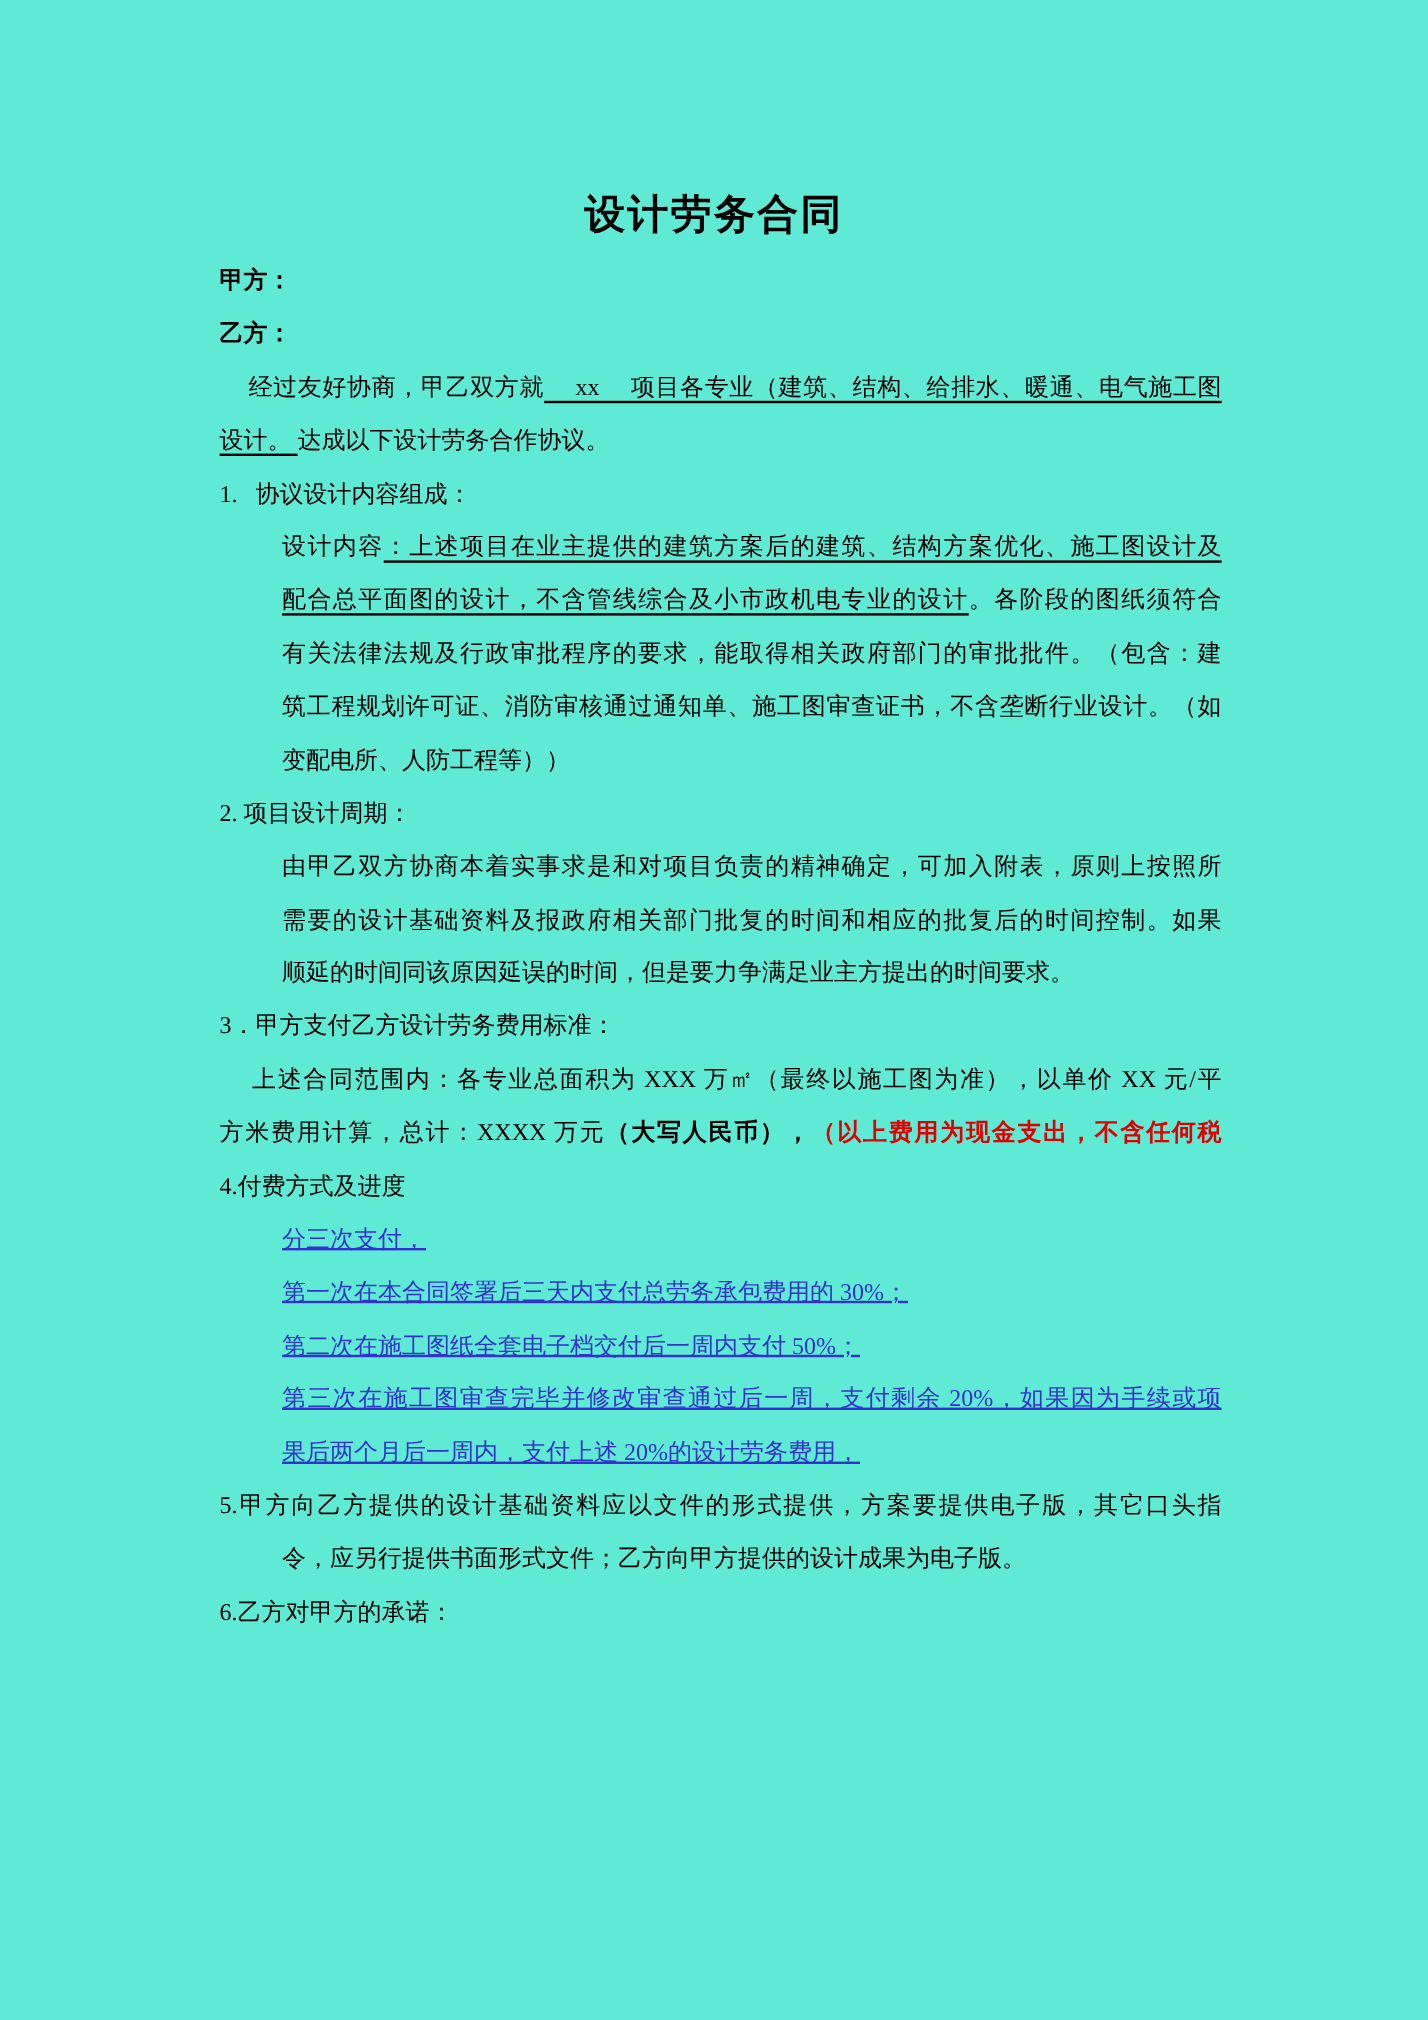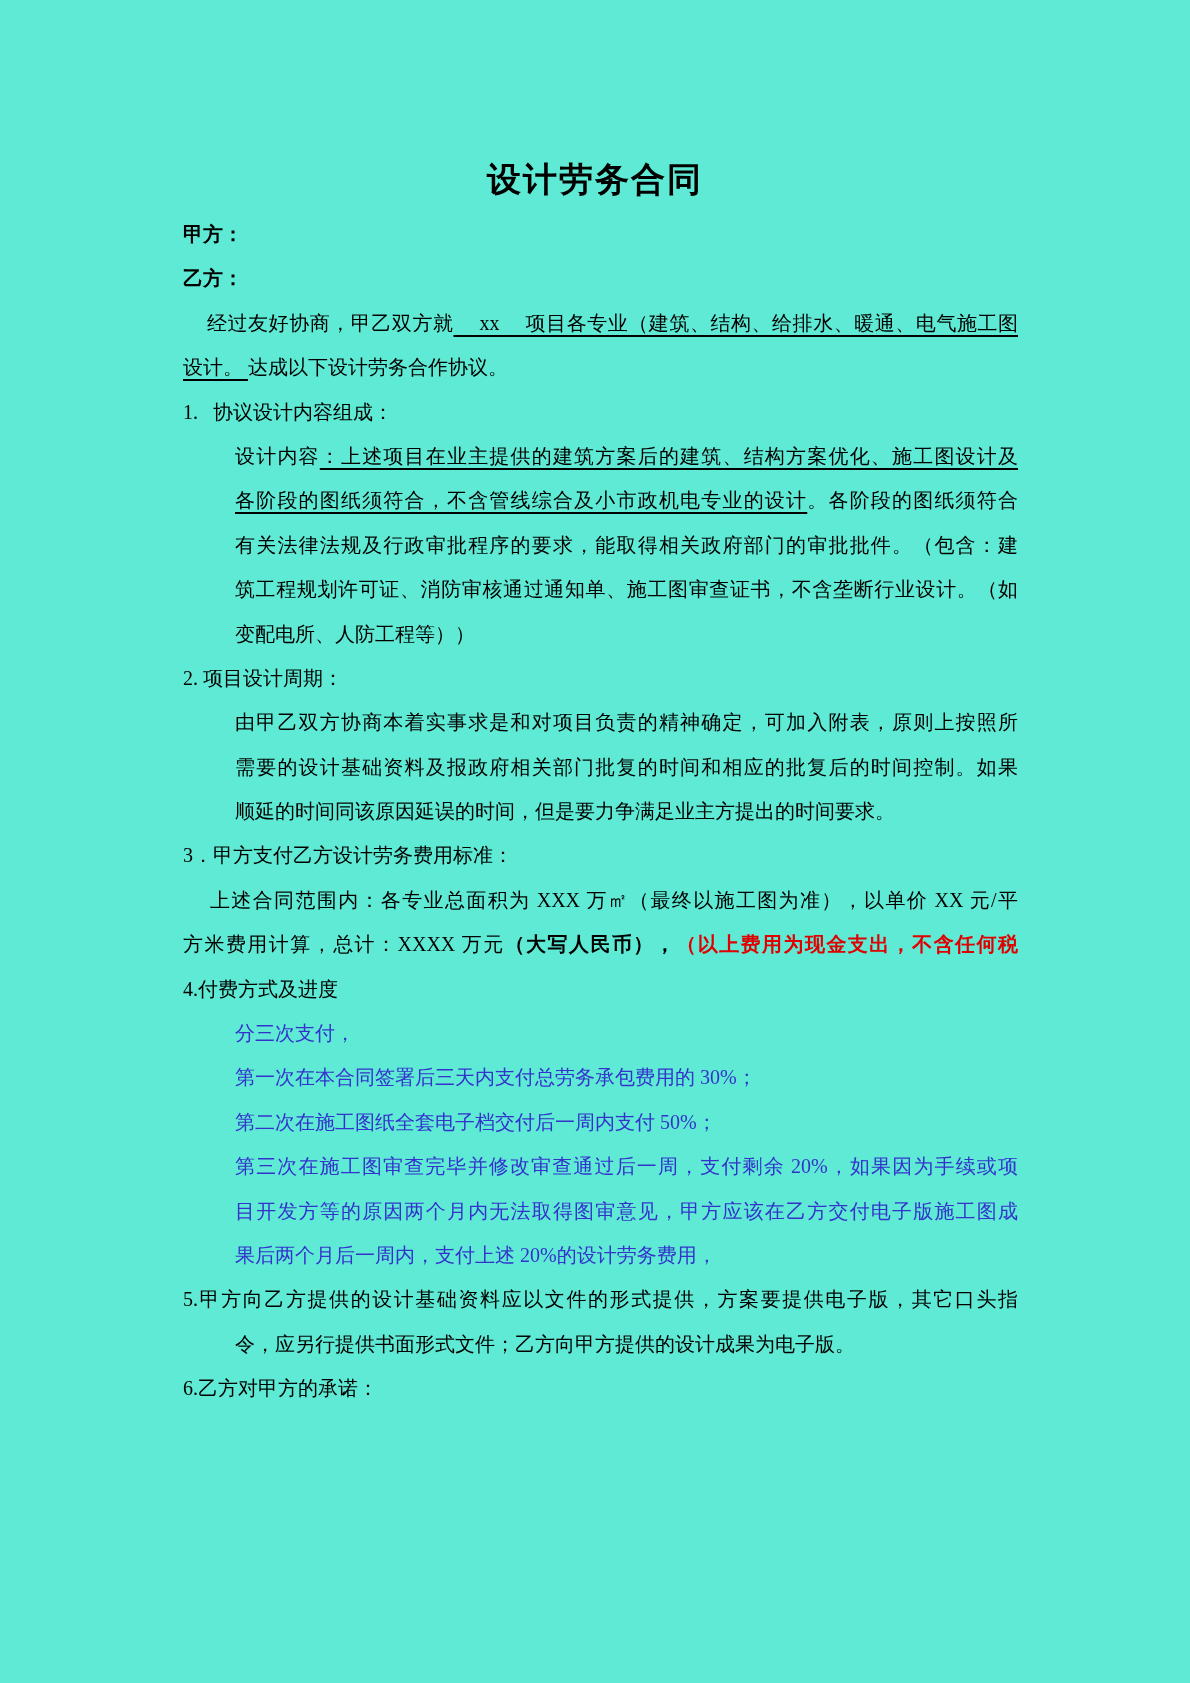--- a/index.html
+++ b/index.html
@@ -19,49 +19,48 @@
   }
   .line{height:44.4px;white-space:pre-wrap;overflow:visible;}
   .fill{text-align:justify;text-align-last:justify;}
   .ind-none{padding-left:0;}
   .ind-first{padding-left:24px;}
   .ind-body{padding-left:52px;}
   .ind-quote{padding-left:27px;}
   .seg-b{font-weight:bold;}
   .seg-u{text-decoration:underline;text-underline-offset:5px;text-decoration-thickness:1.5px;}
   .seg-rb{font-weight:bold;color:var(--red,#e00000);}
-  .seg-bl{color:var(--blue,#3333cc);}
+  .seg-bl{color:var(--blue,#3333cc);text-decoration:underline;}
 </style>
 </head>
 <body style="--red: #e00000; --blue: #3333cc;">
 
 <div class="page">
   <div class="doc-title">设计劳务合同</div>
   <div class="doc-body" id="doc-body">
       <div class="line ind-none"><span class="seg-b">甲方：</span></div>
       <div class="line ind-none"><span class="seg-b">乙方：</span></div>
       <div class="line ind-first fill"><span>经过友好协商，甲乙双方就</span><span class="seg-u">　 xx 　项目各专业（建筑、结构、给排水、暖通、电气施工图</span></div>
       <div class="line ind-none"><span class="seg-u">设计。 </span><span>达成以下设计劳务合作协议。</span></div>
       <div class="line ind-none"><span>1.   协议设计内容组成：</span></div>
       <div class="line ind-body fill"><span>设计内容</span><span class="seg-u">：上述项目在业主提供的建筑方案后的建筑、结构方案优化、施工图设计及</span></div>
-      <div class="line ind-body fill"><span class="seg-u">各阶段的图纸须符合，不含管线综合及小市政机电专业的设计</span><span>。各阶段的图纸须符合</span></div>
+      <div class="line ind-body fill"><span class="seg-u">配合总平面图的设计，不含管线综合及小市政机电专业的设计</span><span>。各阶段的图纸须符合</span></div>
       <div class="line ind-body fill"><span>有关法律法规及行政审批程序的要求，能取得相关政府部门的审批批件。（包含：建</span></div>
       <div class="line ind-body fill"><span>筑工程规划许可证、消防审核通过通知单、施工图审查证书，不含垄断行业设计。（如</span></div>
       <div class="line ind-body"><span>变配电所、人防工程等））</span></div>
       <div class="line ind-none"><span>2. 项目设计周期：</span></div>
       <div class="line ind-body fill"><span>由甲乙双方协商本着实事求是和对项目负责的精神确定，可加入附表，原则上按照所</span></div>
       <div class="line ind-body fill"><span>需要的设计基础资料及报政府相关部门批复的时间和相应的批复后的时间控制。如果</span></div>
       <div class="line ind-body"><span>顺延的时间同该原因延误的时间，但是要力争满足业主方提出的时间要求。</span></div>
       <div class="line ind-none"><span>3．甲方支付乙方设计劳务费用标准：</span></div>
       <div class="line ind-quote fill"><span>上述合同范围内：各专业总面积为 XXX 万㎡（最终以施工图为准），以单价 XX 元/平</span></div>
       <div class="line ind-none fill"><span>方米费用计算，总计：XXXX 万元</span><span class="seg-b">（大写人民币），</span><span class="seg-rb">（以上费用为现金支出，不含任何税</span></div>
       <div class="line ind-none"><span>4.付费方式及进度</span></div>
       <div class="line ind-body"><span class="seg-bl">分三次支付，</span></div>
       <div class="line ind-body"><span class="seg-bl">第一次在本合同签署后三天内支付总劳务承包费用的 30%；</span></div>
       <div class="line ind-body"><span class="seg-bl">第二次在施工图纸全套电子档交付后一周内支付 50%；</span></div>
       <div class="line ind-body fill"><span class="seg-bl">第三次在施工图审查完毕并修改审查通过后一周，支付剩余 20%，如果因为手续或项</span></div>
-      <div class="line ind-body fill"><span class="seg-bl">目开发方等的原因两个月内无法取得图审意见，甲方应该在乙方交付电子版施工图成</span></div>
       <div class="line ind-body"><span class="seg-bl">果后两个月后一周内，支付上述 20%的设计劳务费用，</span></div>
       <div class="line ind-none fill"><span>5.甲方向乙方提供的设计基础资料应以文件的形式提供，方案要提供电子版，其它口头指</span></div>
       <div class="line ind-body"><span>令，应另行提供书面形式文件；乙方向甲方提供的设计成果为电子版。</span></div>
       <div class="line ind-none"><span>6.乙方对甲方的承诺：</span></div>
     </div>
 </div>
 
 </body></html>

